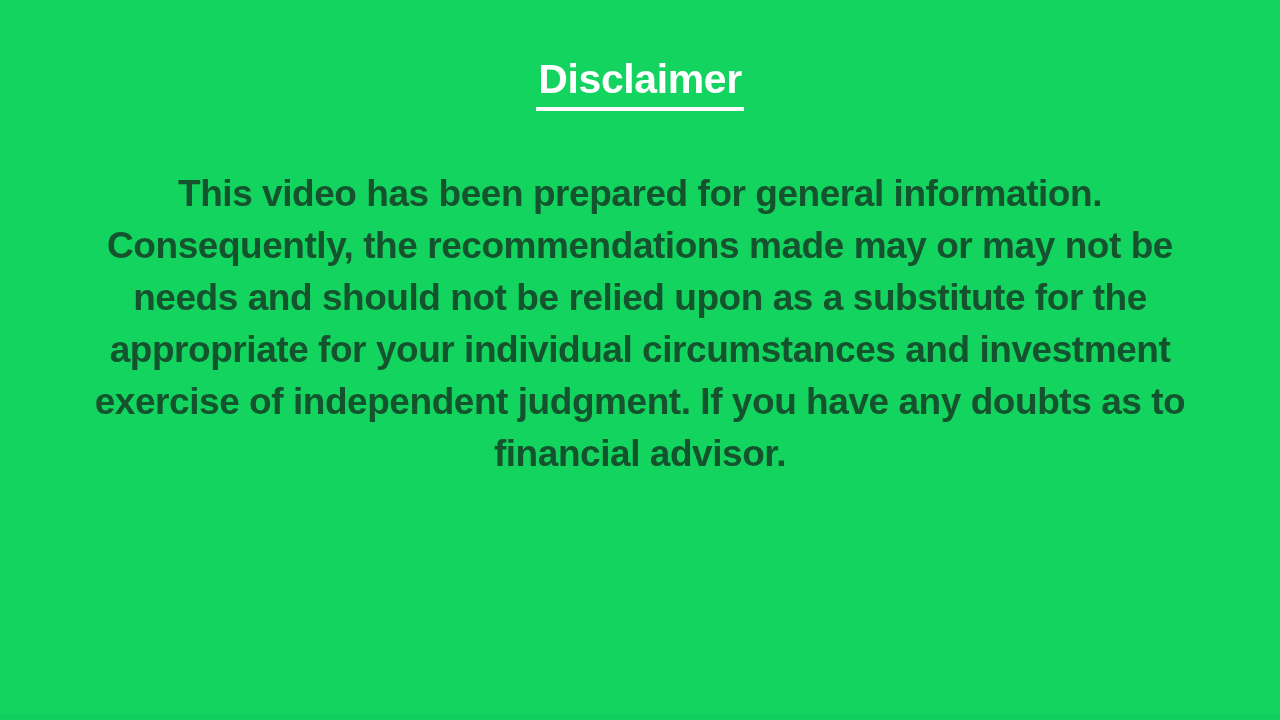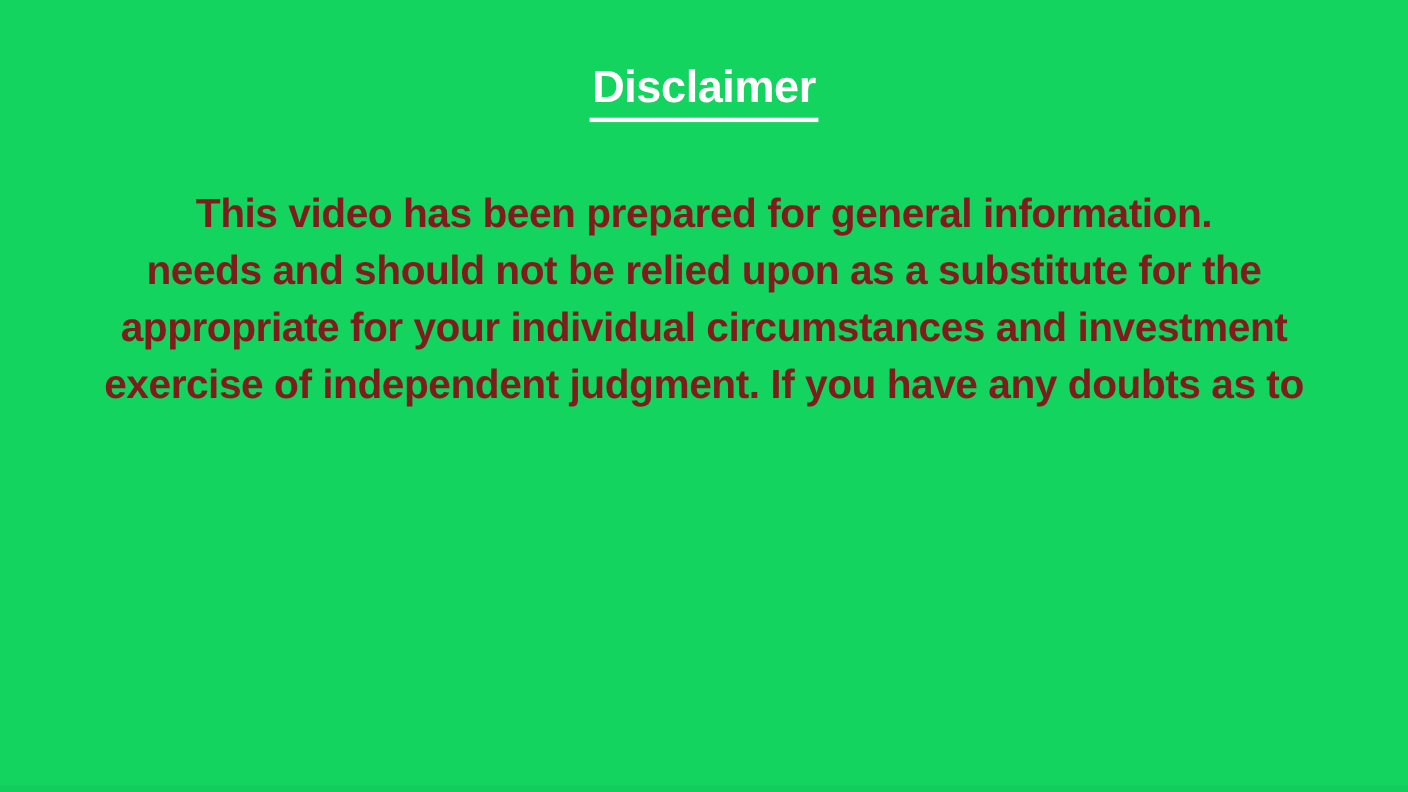--- a/index.html
+++ b/index.html
@@ -57,21 +57,21 @@
     text-align: center;
   }
 
   .body-line {
     display: block;
     font-family: "Liberation Sans", "DejaVu Sans", sans-serif;
     font-size: 37px;
     font-weight: 700;
     line-height: 52px;
     letter-spacing: -0.45px;
-    color: #7f1d1d;
+    color: #14532d;
     white-space: nowrap;
   }
 
   
   #bottom-band {
     position: absolute;
     left: 0;
     bottom: 0;
     width: 1280px;
     height: 6px;
@@ -82,20 +82,22 @@
 <body>
 
 <div id="slide">
 
   <div id="title-block">
     <h1 id="slide-title" style="font-size: 41px;">Disclaimer</h1>
   </div>
 
   <div id="body-block">
     <span class="body-line" style="font-size: 37px;">This video has been prepared for general information.</span>
+    <span class="body-line" style="font-size: 37px;">Consequently, the recommendations made may or may not be</span>
     <span class="body-line" style="font-size: 37px;">needs and should not be relied upon as a substitute for the</span>
     <span class="body-line" style="font-size: 37px;">appropriate for your individual circumstances and investment</span>
     <span class="body-line" style="font-size: 37px;">exercise of independent judgment. If you have any doubts as to</span>
+    <span class="body-line" style="font-size: 37px;">financial advisor.</span>
   </div>
 
   <div id="bottom-band"></div>
 
 </div>
 
 </body></html>

